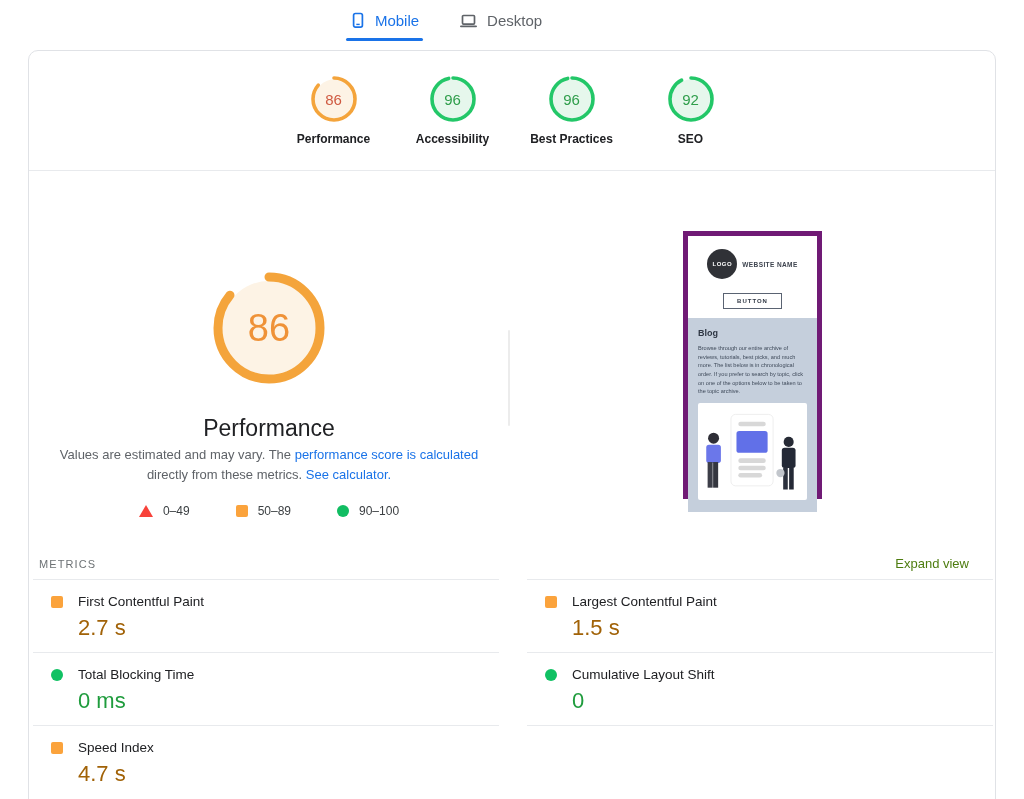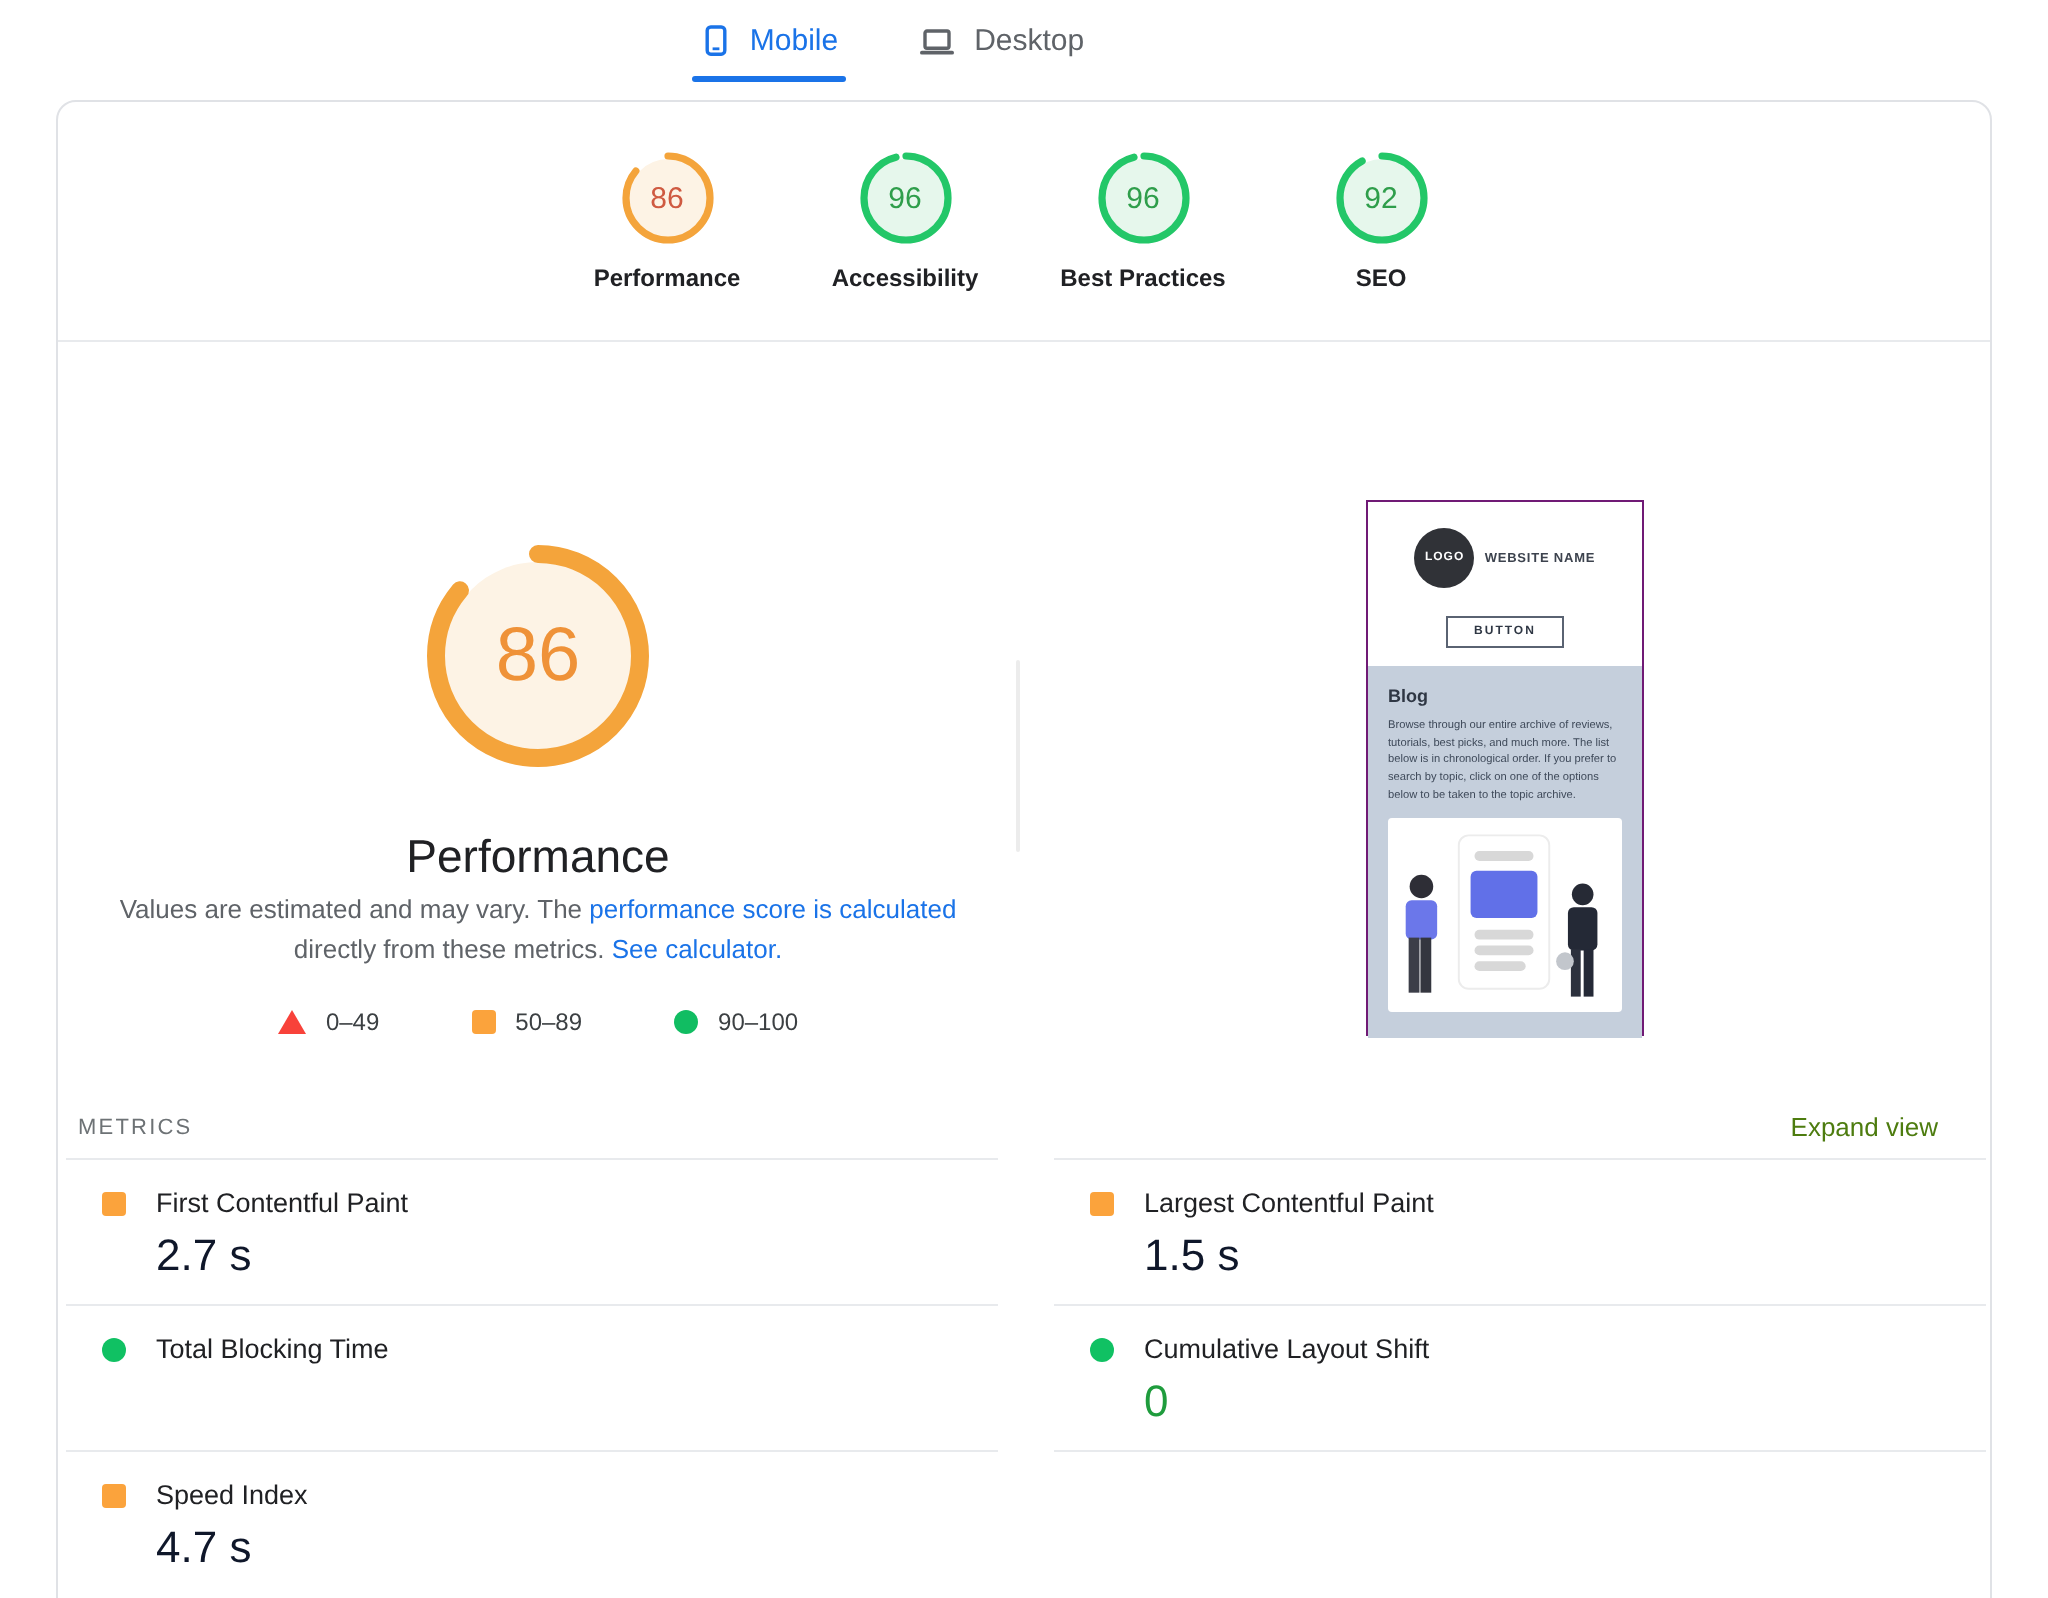--- a/index.html
+++ b/index.html
@@ -46,21 +46,21 @@
   .note a{color:#1a73e8;text-decoration:none;cursor:pointer;}
   .legend{margin-top:19px;display:flex;gap:46px;align-items:center;}
   .legend-item{display:flex;align-items:center;gap:10px;font-size:12px;color:#3c4043;}
   .shape-triangle{width:0;height:0;border-left:7px solid transparent;border-right:7px solid transparent;border-bottom:12px solid #f8423a;}
   .shape-square{width:12px;height:12px;border-radius:2px;background:#fba33c;}
   .shape-circle{width:12px;height:12px;border-radius:50%;background:#11bd62;}
   .vdivider{position:absolute;left:479px;top:159px;width:2px;height:96px;background:#ececec;border-radius:1px;}
   .right-col{position:absolute;left:481px;top:0;right:0;height:100%;display:flex;justify-content:center;}
 
   
-  .thumb{margin-top:79px;width:139px;height:268px;box-sizing:border-box;border:1px solid #701a75;background:#fff;
+  .thumb{margin-top:60px;width:139px;height:268px;box-sizing:border-box;border:5px solid #701a75;background:#fff;
     display:flex;flex-direction:column;align-items:center;cursor:pointer;}
   .logo-row{margin-top:13px;display:flex;align-items:center;gap:5px;}
   .logo-circle{width:30px;height:30px;border-radius:50%;background:#303237;display:flex;align-items:center;justify-content:center;
     color:#fff;font-size:6px;font-weight:700;letter-spacing:0.5px;}
   .site-name{font-size:6.5px;font-weight:700;color:#3d434e;letter-spacing:0.4px;}
   .menu-icon{margin-top:8px;width:14px;height:14px;}
   .thumb-button{margin-top:6px;border:1px solid #5a6372;background:#fff;color:#2f3744;font-size:6px;font-weight:700;
     letter-spacing:1px;padding:4px 13px;}
   .blog-panel{margin-top:9px;width:100%;flex-grow:1;box-sizing:border-box;background:#c5cfdc;padding:10px 10px 8px;}
   .blog-title{font-size:9px;font-weight:700;color:#2f3744;}
@@ -75,21 +75,21 @@
   .metrics-grid{display:flex;gap:28px;}
   .m-col{width:466px;border-top:1px solid #e8eaed;}
   .m-row{height:73px;box-sizing:border-box;padding:14px 0 0 18px;border-bottom:1px solid #e8eaed;}
   .m-row.no-border{border-bottom:none;}
   .m-head{display:flex;align-items:center;gap:15px;}
   .m-icon{width:12px;height:12px;flex:0 0 auto;}
   .st-average .m-icon{background:#fba33c;border-radius:2px;}
   .st-good .m-icon{background:#10c163;border-radius:50%;}
   .m-label{font-size:13.5px;color:#202124;}
   .m-value{margin:6px 0 0 27px;font-size:22px;}
-  .st-average .m-value{color:#0f172a;}
+  .st-average .m-value{color:#a16207;}
   .st-good .m-value{color:#1f9c3d;}
 </style>
 </head>
 <body>
 
 <div class="page">
 
   <div class="tabbar">
     <div class="tab active">
       <svg width="16" height="17" viewBox="0 0 16 17">
@@ -236,20 +236,21 @@
               <span class="m-icon"></span>
               <span class="m-label">First Contentful Paint</span>
             </div>
             <div class="m-value">2.7 s</div>
           </div>
           <div class="m-row st-good">
             <div class="m-head">
               <span class="m-icon"></span>
               <span class="m-label">Total Blocking Time</span>
             </div>
+            <div class="m-value">0 ms</div>
           </div>
           <div class="m-row no-border st-average">
             <div class="m-head">
               <span class="m-icon"></span>
               <span class="m-label">Speed Index</span>
             </div>
             <div class="m-value">4.7 s</div>
           </div>
         </div>
         <div class="m-col">

